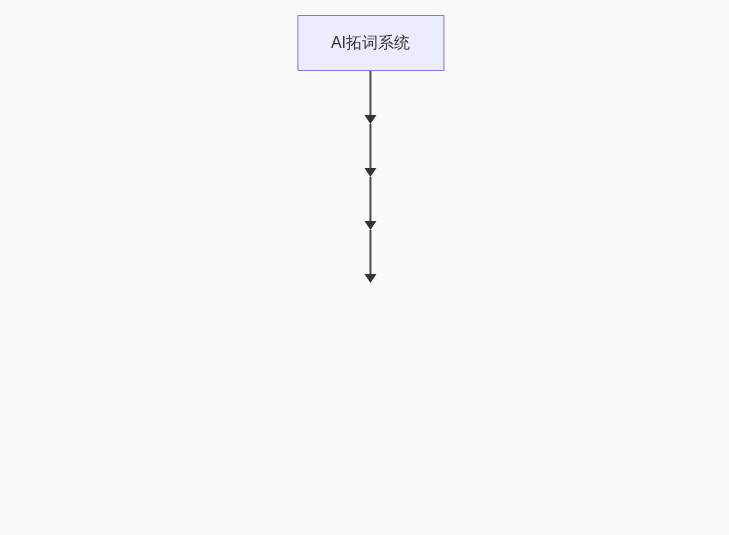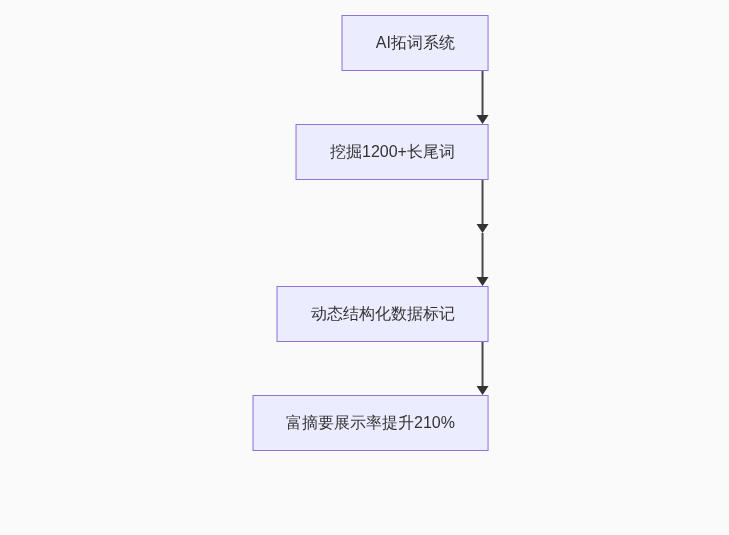--- a/index.html
+++ b/index.html
@@ -15,21 +15,21 @@
     position: relative;
   }
   .flowchart {
     position: absolute;
     left: 50%;
     top: 15px;
     transform: translateX(-50%);
     margin-left: 6px;
     display: flex;
     flex-direction: column;
-    align-items: flex-end;
+    align-items: center;
   }
   .node {
     box-sizing: border-box;
     height: 56px;
     padding: 0 33px;
     background: #ECECFF;
     border: 1px solid #9370DB;
     display: flex;
     align-items: center;
     justify-content: center;
@@ -63,41 +63,32 @@
 
   <div class="node">
     <span>AI拓词系统</span>
   </div>
 
   <div class="edge">
     <div class="line"></div>
     <div class="head"></div>
   </div>
 
-  <div class="node">
-    <span>挖掘1200+长尾词</span>
-  </div>
 
   <div class="edge">
     <div class="line"></div>
     <div class="head"></div>
   </div>
 
 
   <div class="edge">
     <div class="line"></div>
     <div class="head"></div>
   </div>
 
-  <div class="node">
-    <span>动态结构化数据标记</span>
-  </div>
 
   <div class="edge">
     <div class="line"></div>
     <div class="head"></div>
   </div>
 
-  <div class="node">
-    <span>富摘要展示率提升210%</span>
-  </div>
 
 </div>
 
 </body></html>

